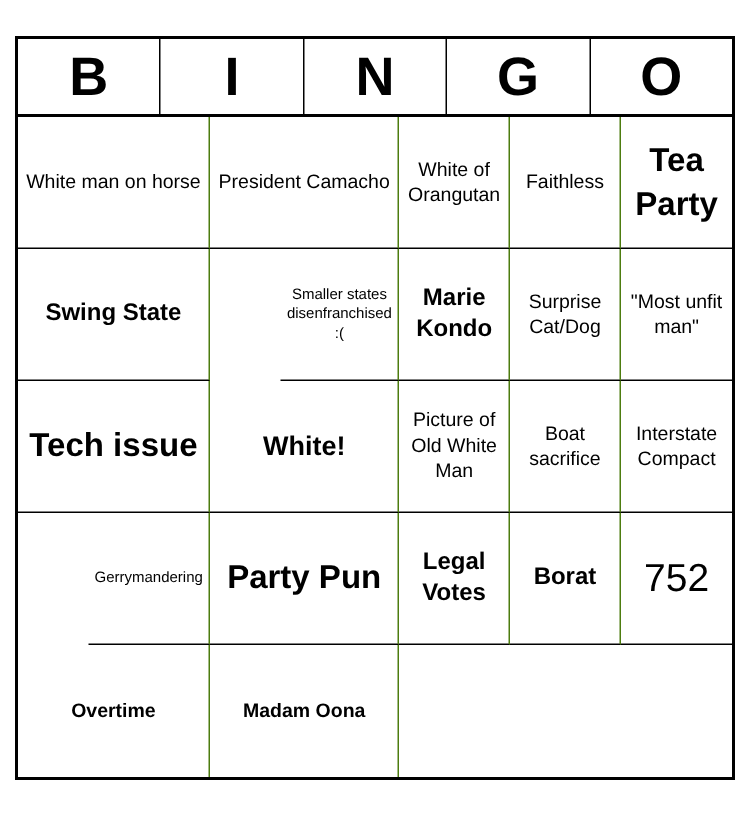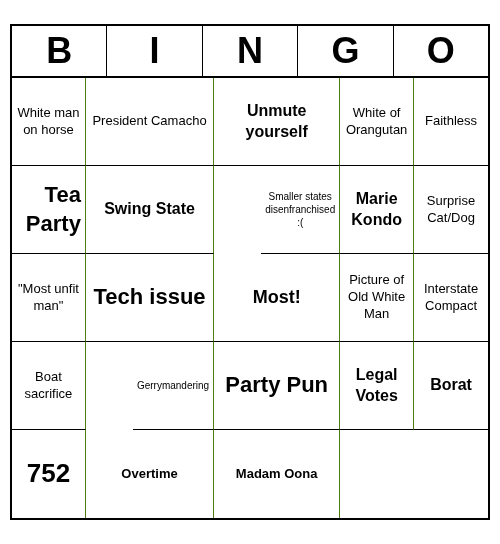--- a/index.html
+++ b/index.html
@@ -66,26 +66,25 @@
     }
 
     .bingo-cell:nth-child(n+21) {
       border-bottom: none;
       font-weight: bold;
     }
 
     .bingo-cell.large-text {
       font-size: 22px;
       font-weight: bold;
-      text-align: right;
     }
 
     .bingo-cell.xlarge-text {
       font-size: 26px;
-      font-weight: bold;
+      font-weight: normal;
     }
 
     .bingo-cell.medium-text {
       font-size: 16px;
       font-weight: bold;
     }
 
     .bingo-cell.small-text {
       font-size: 10px;
       margin-left: 47px;
@@ -103,34 +102,33 @@
   <div class="bingo-header">
     <div class="bingo-header-cell">B</div>
     <div class="bingo-header-cell">I</div>
     <div class="bingo-header-cell">N</div>
     <div class="bingo-header-cell">G</div>
     <div class="bingo-header-cell">O</div>
   </div>
   <div class="bingo-grid" id="bingo-grid">
   <div class="bingo-cell">White man on horse</div>
       <div class="bingo-cell">President Camacho</div>
-      <div class="bingo-cell medium-text">Unmute yourself</div>
       <div class="bingo-cell">White of Orangutan</div>
       <div class="bingo-cell">Faithless</div>
       <div class="bingo-cell large-text">Tea Party</div>
       <div class="bingo-cell medium-text">Swing State</div>
       <div class="bingo-cell small-text">Smaller states disenfranchised :(</div>
       <div class="bingo-cell medium-text">Marie Kondo</div>
       <div class="bingo-cell">Surprise Cat/Dog</div>
       <div class="bingo-cell">"Most unfit man"</div>
       <div class="bingo-cell large-text">Tech issue</div>
-      <div class="bingo-cell free-cell">Most!</div>
+      <div class="bingo-cell free-cell">White!</div>
       <div class="bingo-cell">Picture of Old White Man</div>
+      <div class="bingo-cell">Boat sacrifice</div>
       <div class="bingo-cell">Interstate Compact</div>
-      <div class="bingo-cell">Boat sacrifice</div>
       <div class="bingo-cell small-text">Gerrymandering</div>
       <div class="bingo-cell large-text">Party Pun</div>
       <div class="bingo-cell medium-text">Legal Votes</div>
       <div class="bingo-cell medium-text">Borat</div>
       <div class="bingo-cell xlarge-text">752</div>
       <div class="bingo-cell">Overtime</div>
       <div class="bingo-cell">Madam Oona</div>
     </div>
 </div>
 

